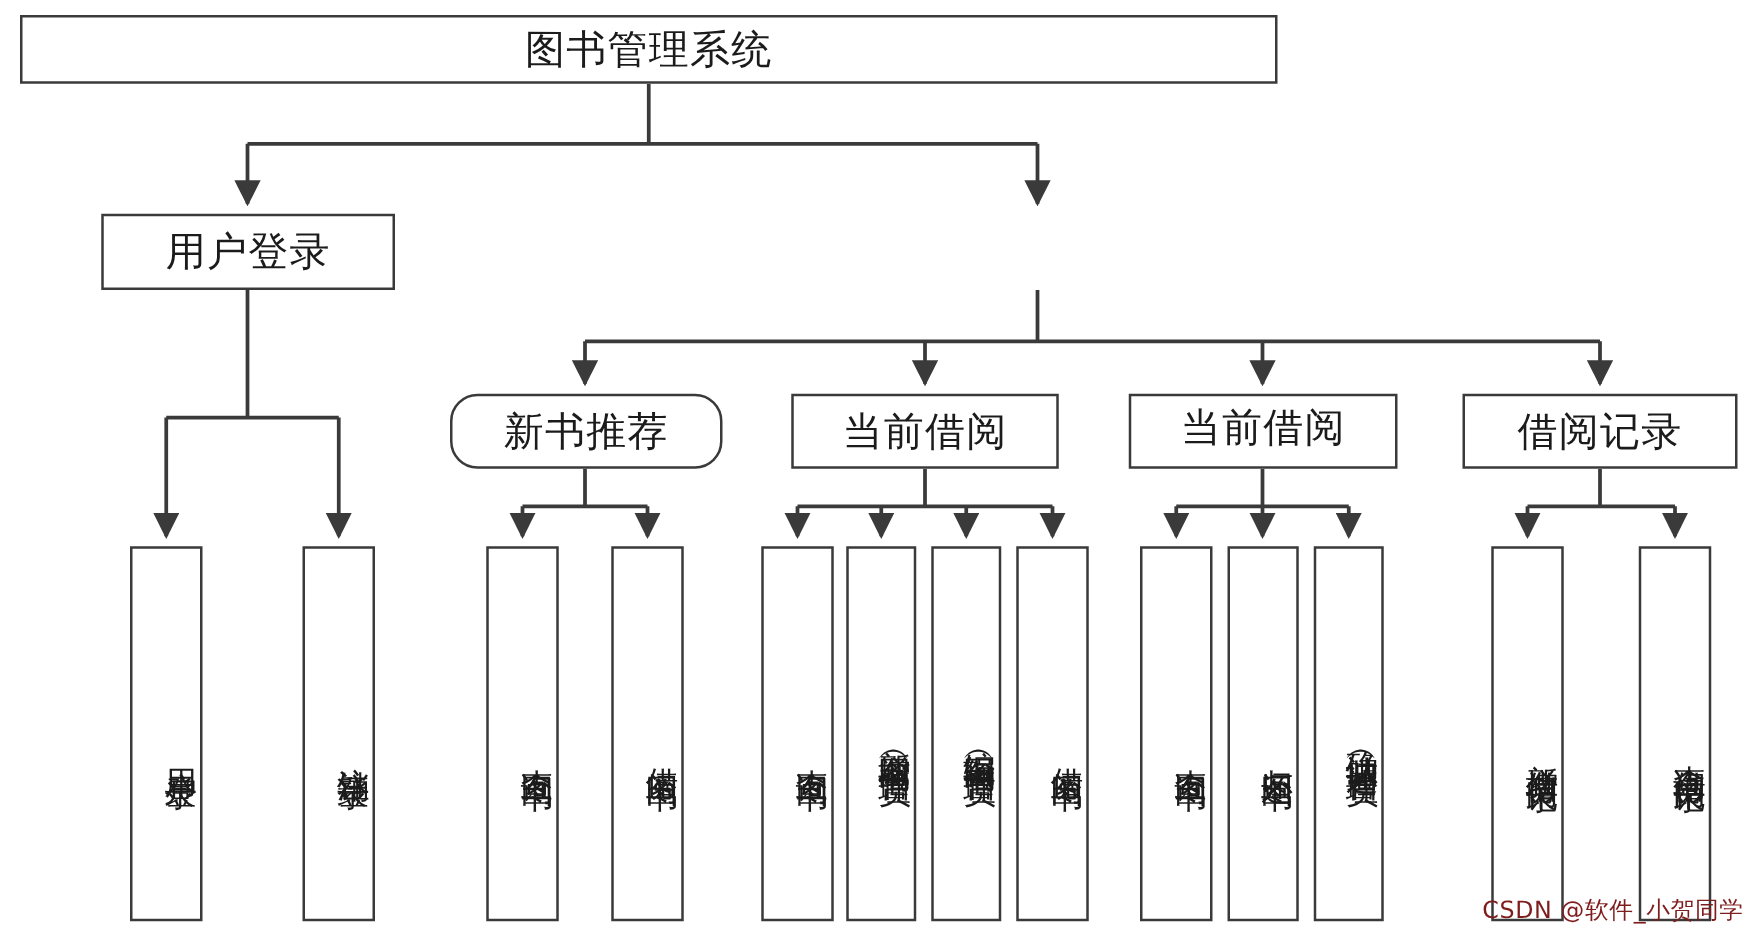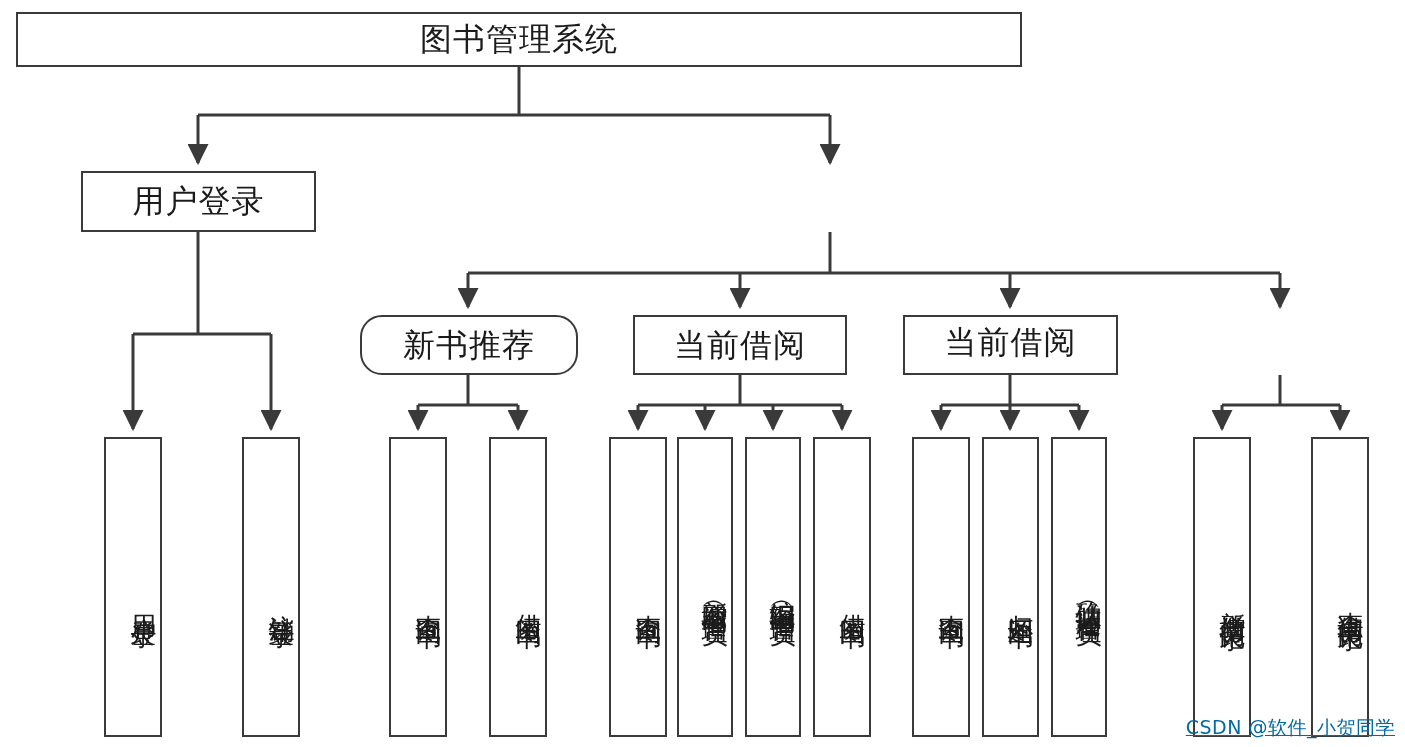--- a/index.html
+++ b/index.html
@@ -54,25 +54,24 @@
     padding-top: 12px;
   }
   .node-root {
     font-size: 26px;
   }
   #watermark {
     position: absolute;
     right: 10px;
     bottom: 6px;
     font-size: 19px;
-    color: #0369a1;
+    color: #7f1d1d;
     letter-spacing: 0.5px;
     white-space: nowrap;
     user-select: none;
-    text-decoration: underline;
   }
 </style>
 </head>
 <body>
 
 <div id="diagram-root">
 
   <svg id="diagram-svg" viewBox="0 0 1405 747" xmlns="http://www.w3.org/2000/svg">
     <defs>
       <marker id="arrow" viewBox="0 0 10 10" refX="9" refY="5" markerWidth="7" markerHeight="7" orient="auto-start-reverse">
@@ -123,20 +122,21 @@
     </g>
   </svg>
 
   <div class="node horizontal node-root" style="left:16px; top:12px; width:1006px; height:55px;">图书管理系统</div>
 
   <div class="node horizontal" style="left:81px; top:171px; width:235px; height:61px;">用户登录</div>
 
   <div class="node horizontal" style="left:360px; top:315px; width:218px; height:60px;border-radius:22px;">新书推荐</div>
   <div class="node horizontal" style="left:633px; top:315px; width:214px; height:60px;">当前借阅</div>
   <div class="node horizontal" style="left:903px; top:315px; width:215px; height:60px;font-family:Liberation Mono, monospace;">当前借阅</div>
+  <div class="node horizontal" style="left:1170px; top:315px; width:220px; height:60px;">借阅记录</div>
 
   <div class="node vertical" style="left:104px; top:437px; width:58px; height:300px;">用户登录</div>
   <div class="node vertical" style="left:242px; top:437px; width:58px; height:300px;">注销登录</div>
 
   <div class="node vertical" style="left:389px; top:437px; width:58px; height:300px;">查询图书</div>
   <div class="node vertical" style="left:489px; top:437px; width:58px; height:300px;">借阅图书</div>
 
   <div class="node vertical" style="left:609px; top:437px; width:58px; height:300px;">查询图书</div>
   <div class="node vertical tall-pad" style="left:677px; top:437px; width:56px; height:300px;">新增图书（管理员）</div>
   <div class="node vertical tall-pad" style="left:745px; top:437px; width:56px; height:300px;">编辑图书（管理员）</div>

